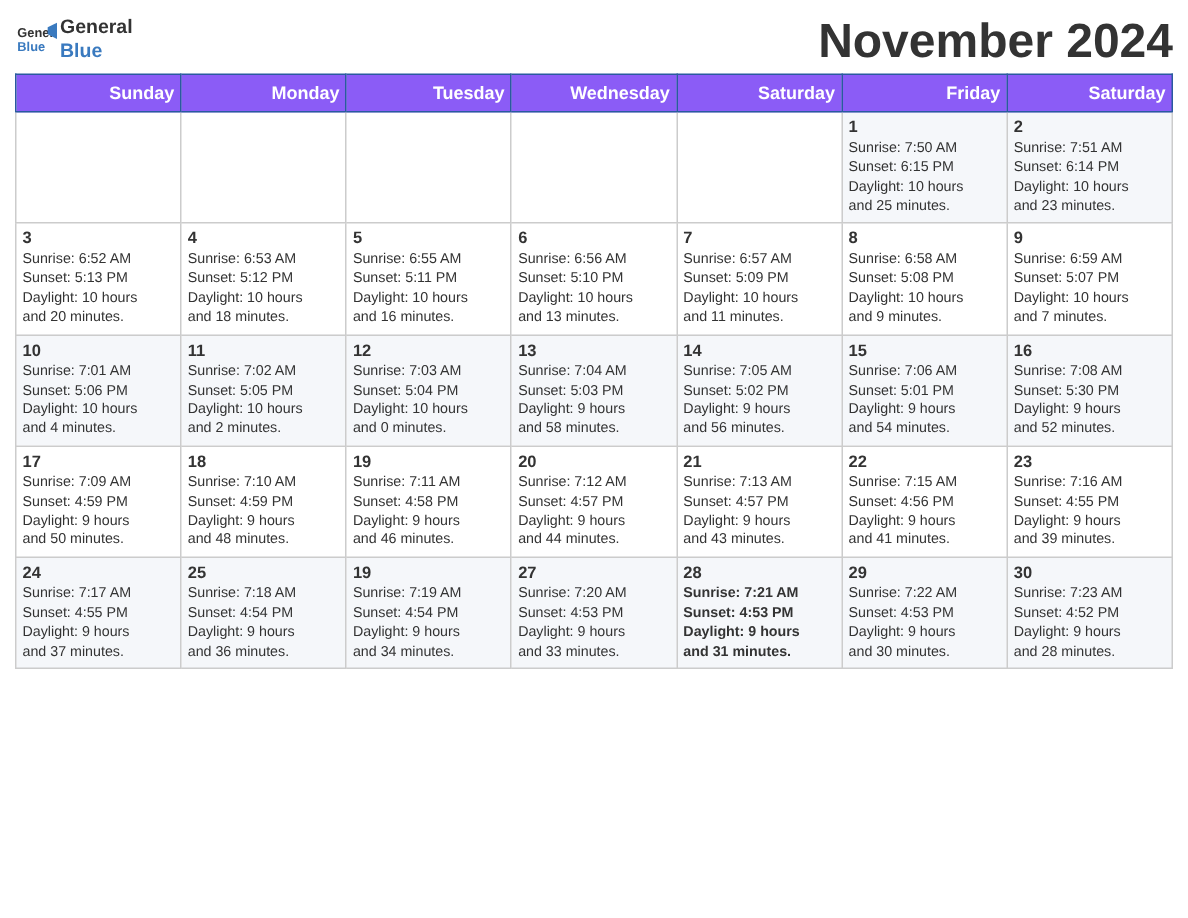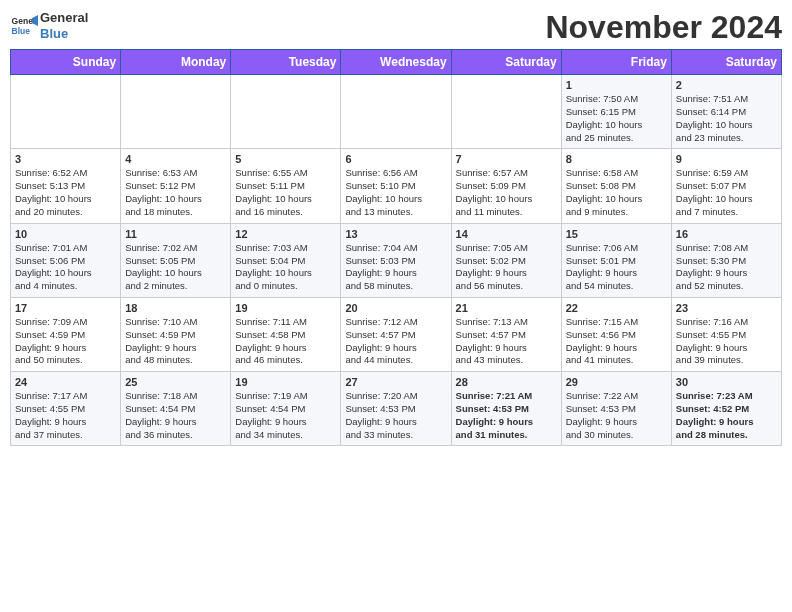--- a/index.html
+++ b/index.html
@@ -335,20 +335,20 @@
         </td>
         <td>
           <span class="day-num">29</span>
           <div class="day-info" style="white-space: pre-line;">Sunrise: 7:22 AM
 Sunset: 4:53 PM
 Daylight: 9 hours
 and 30 minutes.</div>
         </td>
         <td>
           <span class="day-num">30</span>
-          <div class="day-info" style="white-space: pre-line; font-weight: bold;">Sunrise: 7:23 AM
+          <div class="day-info" style="white-space: pre-line;">Sunrise: 7:23 AM
 Sunset: 4:52 PM
 Daylight: 9 hours
 and 28 minutes.</div>
         </td>
       </tr>
     </tbody>
 </table>
 
 </body></html>

